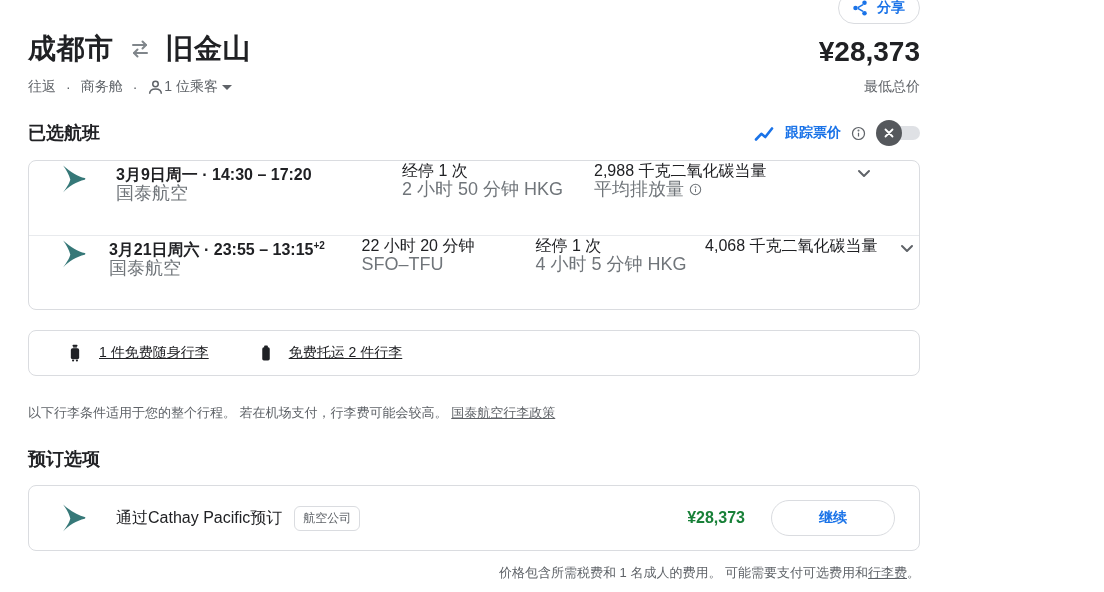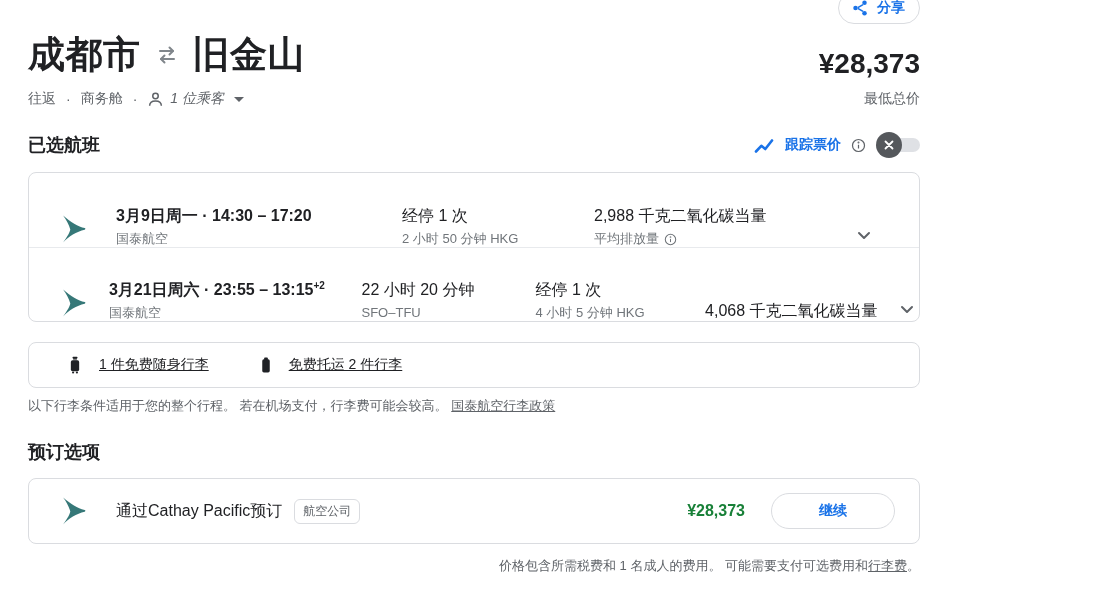--- a/index.html
+++ b/index.html
@@ -6,61 +6,61 @@
   html,body { width:1104px; height:592px; overflow:hidden; background:#fff;
     font-family:"Liberation Sans","DejaVu Sans",sans-serif; color:#202124; }
   .page { position:relative; width:976px; height:592px; padding:0 56px 0 28px; }
 
   
   .share-pill { position:absolute; top:-8px; right:56px; display:flex; align-items:center; gap:8px;
     border:1px solid #dadce0; border-radius:18px; padding:6px 14px 6px 12px; background:#fff;
     color:#1a73e8; font-size:14px; font-weight:600; cursor:pointer; }
   .title-row { display:flex; justify-content:space-between; align-items:flex-end; padding-top:30px; }
   .title-left { display:flex; align-items:center; gap:14px; }
-  .city { font-size:37px; font-weight:700; letter-spacing:.5px; }
+  .city { font-size:28px; font-weight:700; letter-spacing:.5px; }
   .hdr-price { font-size:28px; font-weight:700; }
   .sub-row { display:flex; justify-content:space-between; align-items:center; margin-top:10px;text-align:right; }
   .sub-left { display:flex; align-items:center; gap:8px; font-size:14px; color:#5f6368; }
   .sub-sep { color:#5f6368; padding:0 2px; }
-  .pax-group { display:flex; align-items:center; gap:6px; cursor:pointer;font-style:italic; }
+  .pax-group { display:flex; align-items:center; cursor:pointer; }
   .caret { width:0; height:0; border-left:5px solid transparent; border-right:5px solid transparent;
     border-top:5px solid #5f6368; margin-left:4px; }
   .price-caption { font-size:14px; color:#5f6368; }
 
   
   .section-row { display:flex; justify-content:space-between; align-items:center; margin-top:24px; }
   .section-heading { font-size:18px; font-weight:700; }
   .track-group { display:flex; align-items:center; gap:10px; }
   .track-label { color:#1a73e8; font-size:14px; font-weight:600; cursor:pointer; }
   .toggle { position:relative; width:44px; height:26px; cursor:pointer; }
   .toggle-track { position:absolute; right:0; top:6px; width:36px; height:14px; border-radius:7px; background:#dfe1e5; }
   .toggle-knob { position:absolute; left:0; top:0; width:26px; height:26px; border-radius:50%;
     background:#55585c; display:flex; align-items:center; justify-content:center; }
 
   .flight-card { margin-top:14px; border:1px solid #dadce0; border-radius:8px; background:#fff; }
-  .flight-row { display:flex; align-items:flex-end; height:74px; cursor:pointer; }
+  .flight-row { display:flex; align-items:flex-start; height:74px; cursor:pointer; }
   .flight-row + .flight-row { border-top:1px solid #e8eaed; }
   .cell-logo { width:87px; padding-left:26px; display:flex; align-items:center; }
   .cell-main { width:286px; }
   .cell-duration { width:197px; }
   .cell-stops { width:192px; }
   .cell-emissions { width:215px; }
   .cell-chevron { flex:1; display:flex; justify-content:center; align-items:center; }
   .primary { font-size:16px; line-height:20px; }
   .cell-main .primary { font-weight:600; }
-  .secondary { font-size:13px; line-height:16px; color:#70757a; margin-top:5px;
+  .secondary { font-size:18px; line-height:16px; color:#70757a; 
     display:flex; align-items:center; gap:5px; }
   sup.plus { font-size:10px; vertical-align:super; font-weight:600; }
 
   
   .baggage-card { margin-top:20px; border:1px solid #dadce0; border-radius:8px; height:46px;
     display:flex; align-items:center; gap:16px; padding-left:36px;text-decoration:underline; }
   .bag-item { display:flex; align-items:center; gap:14px; font-size:14px; }
   .bag-item + .bag-item { margin-left:32px; }
-  .disclaimer { margin-top:9px; font-size:13px; color:#5f6368; line-height:17px; }
+  .disclaimer { margin-top:28px; font-size:13px; color:#5f6368; line-height:17px; }
   .link { text-decoration:underline; color:#5f6368; cursor:pointer; }
 
   
   .booking-heading { margin-top:26px; font-size:18px; font-weight:700; }
   .booking-card { margin-top:14px; border:1px solid #dadce0; border-radius:8px; height:66px;
     display:flex; align-items:center; }
   .provider { font-size:16px; }
   .badge { margin-left:12px; font-size:12px; color:#5f6368; border:1px solid #dadce0;
     border-radius:6px; padding:3px 8px; }
   .spacer { flex:1; }

